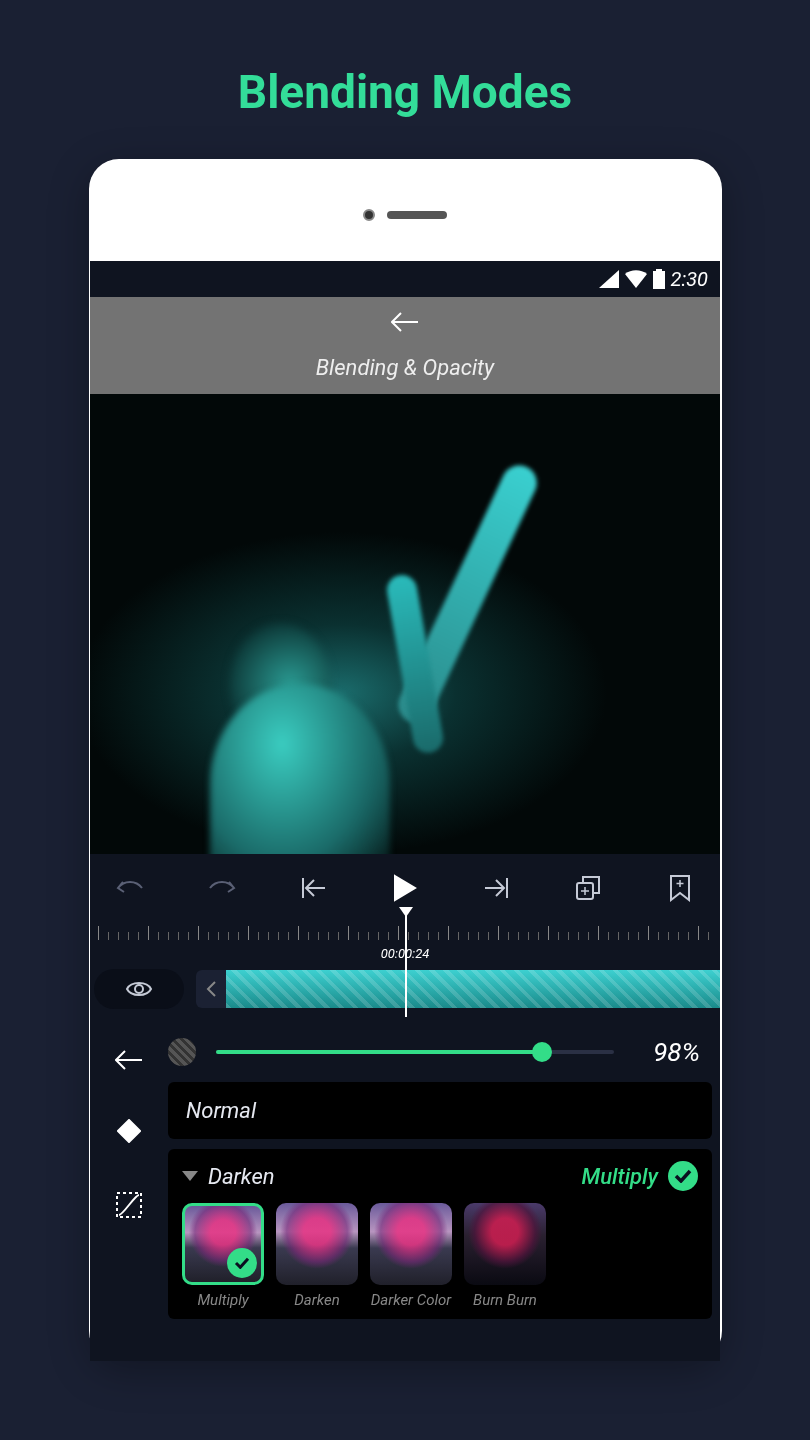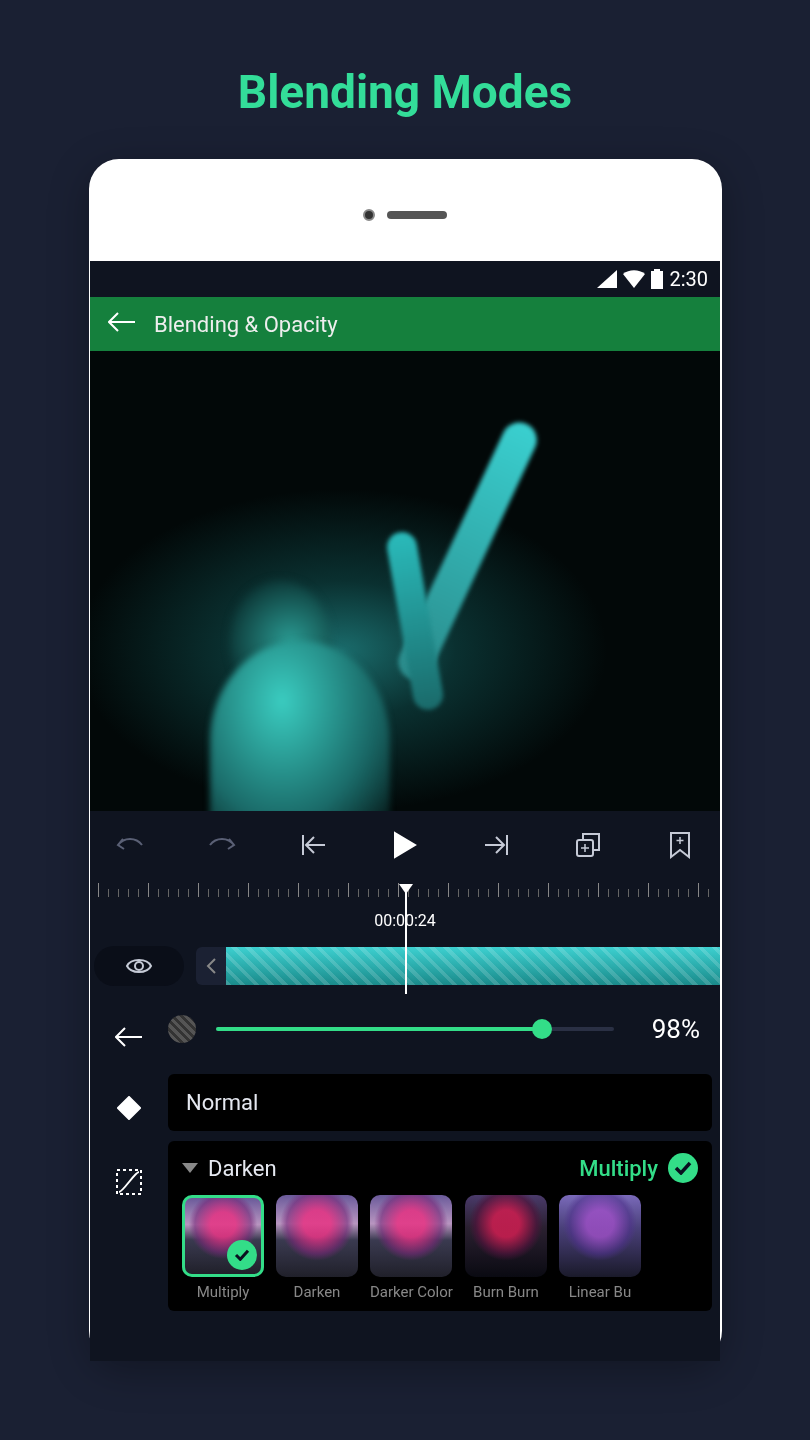--- a/index.html
+++ b/index.html
@@ -19,20 +19,21 @@
   font-weight: 700;
   margin-top: 65px;
   margin-bottom: 40px;
 }
 .tablet-frame {
   width: 633px;
   background: #fff;
   border-radius: 30px;
   padding-top: 50px;
   box-shadow: 0 10px 40px rgba(0,0,0,0.3);
+  font-style: italic;
 }
 .tablet-hw {
   display: flex;
   justify-content: center;
   align-items: center;
   gap: 12px;
   margin-bottom: 40px;
 }
 .camera {
   width: 12px;
@@ -62,21 +63,22 @@
   padding: 6px 12px;
   color: #fff;
   font-size: 20px;
 }
 .status-bar svg { fill: #fff; }
 .app-header {
   display: flex;
   align-items: center;
   gap: 18px;
   padding: 14px 18px;
-  background: #15803d;
+  background: #737373;
+  flex-direction: column;
 }
 .app-header svg { stroke: #fff; fill: none; stroke-width: 2; }
 .header-title {
   color: #eee;
   font-size: 22px;
 }
 .preview {
   width: 100%;
   height: 460px;
   background: radial-gradient(ellipse 60% 50% at 40% 65%, #1a6b6b 0%, #0a3030 30%, #020808 70%);
@@ -153,22 +155,22 @@
 .ruler::after {
   content:'';
   position:absolute;
   background-image: repeating-linear-gradient(to right, #888 0, #888 1px, transparent 1px, transparent 50px);
   background-size: 50px 14px;
   left:0; right:0; top:4px; height:14px;
 }
 .timecode {
   color: #fff;
   text-align: center;
-  font-size: 16px;
-  margin: 14px 0;
+  font-size: 13px;
+  margin: 6px 0;
   position: relative;
 }
 .timeline-wrap { position: relative; }
 .playhead {
   position: absolute;
   left: 50%;
   top: -60px;
   width: 2px;
   height: 110px;
   background: #fff;
@@ -233,21 +235,21 @@
 .side-tabs .tab svg { stroke: #fff; fill: none; stroke-width: 2; }
 .side-tabs .tab.filled svg { fill: #fff; stroke: #fff; }
 .panel-content {
   flex: 1;
   padding-right: 8px;
 }
 .opacity-row {
   display: flex;
   align-items: center;
   gap: 20px;
-  padding: 6px 12px 30px 0;
+  padding: 6px 12px 15px 0;
 }
 .opacity-icon {
   width: 28px;
   height: 28px;
   border-radius: 50%;
   background: repeating-linear-gradient(45deg, #555 0 3px, #333 3px 6px);
 }
 .slider-track {
   flex: 1;
   height: 4px;
@@ -523,23 +525,19 @@
               <div class="thumb-label">Darken</div>
             </div>
             <div class="thumb t3">
               <div class="thumb-img"></div>
               <div class="thumb-label" style="text-align:right">Darker Color</div>
             </div>
             <div class="thumb t4">
               <div class="thumb-img"></div>
               <div class="thumb-label">Burn Burn</div>
             </div>
-            <div class="thumb t5">
-              <div class="thumb-img"></div>
-              <div class="thumb-label">Linear Bu</div>
-            </div>
           </div>
         </div>
       </div>
     </div>
 
   </div>
 </div>
 
 </body></html>

